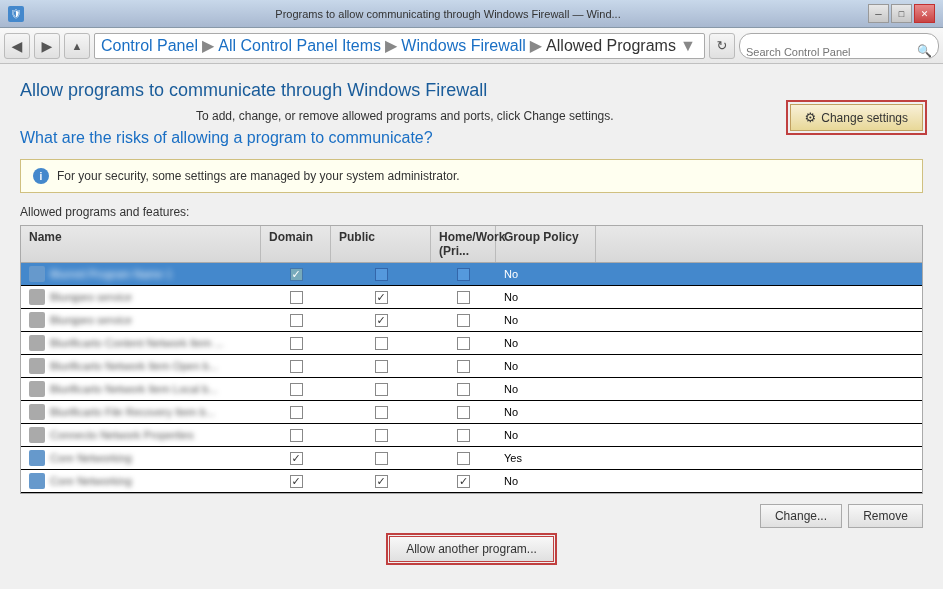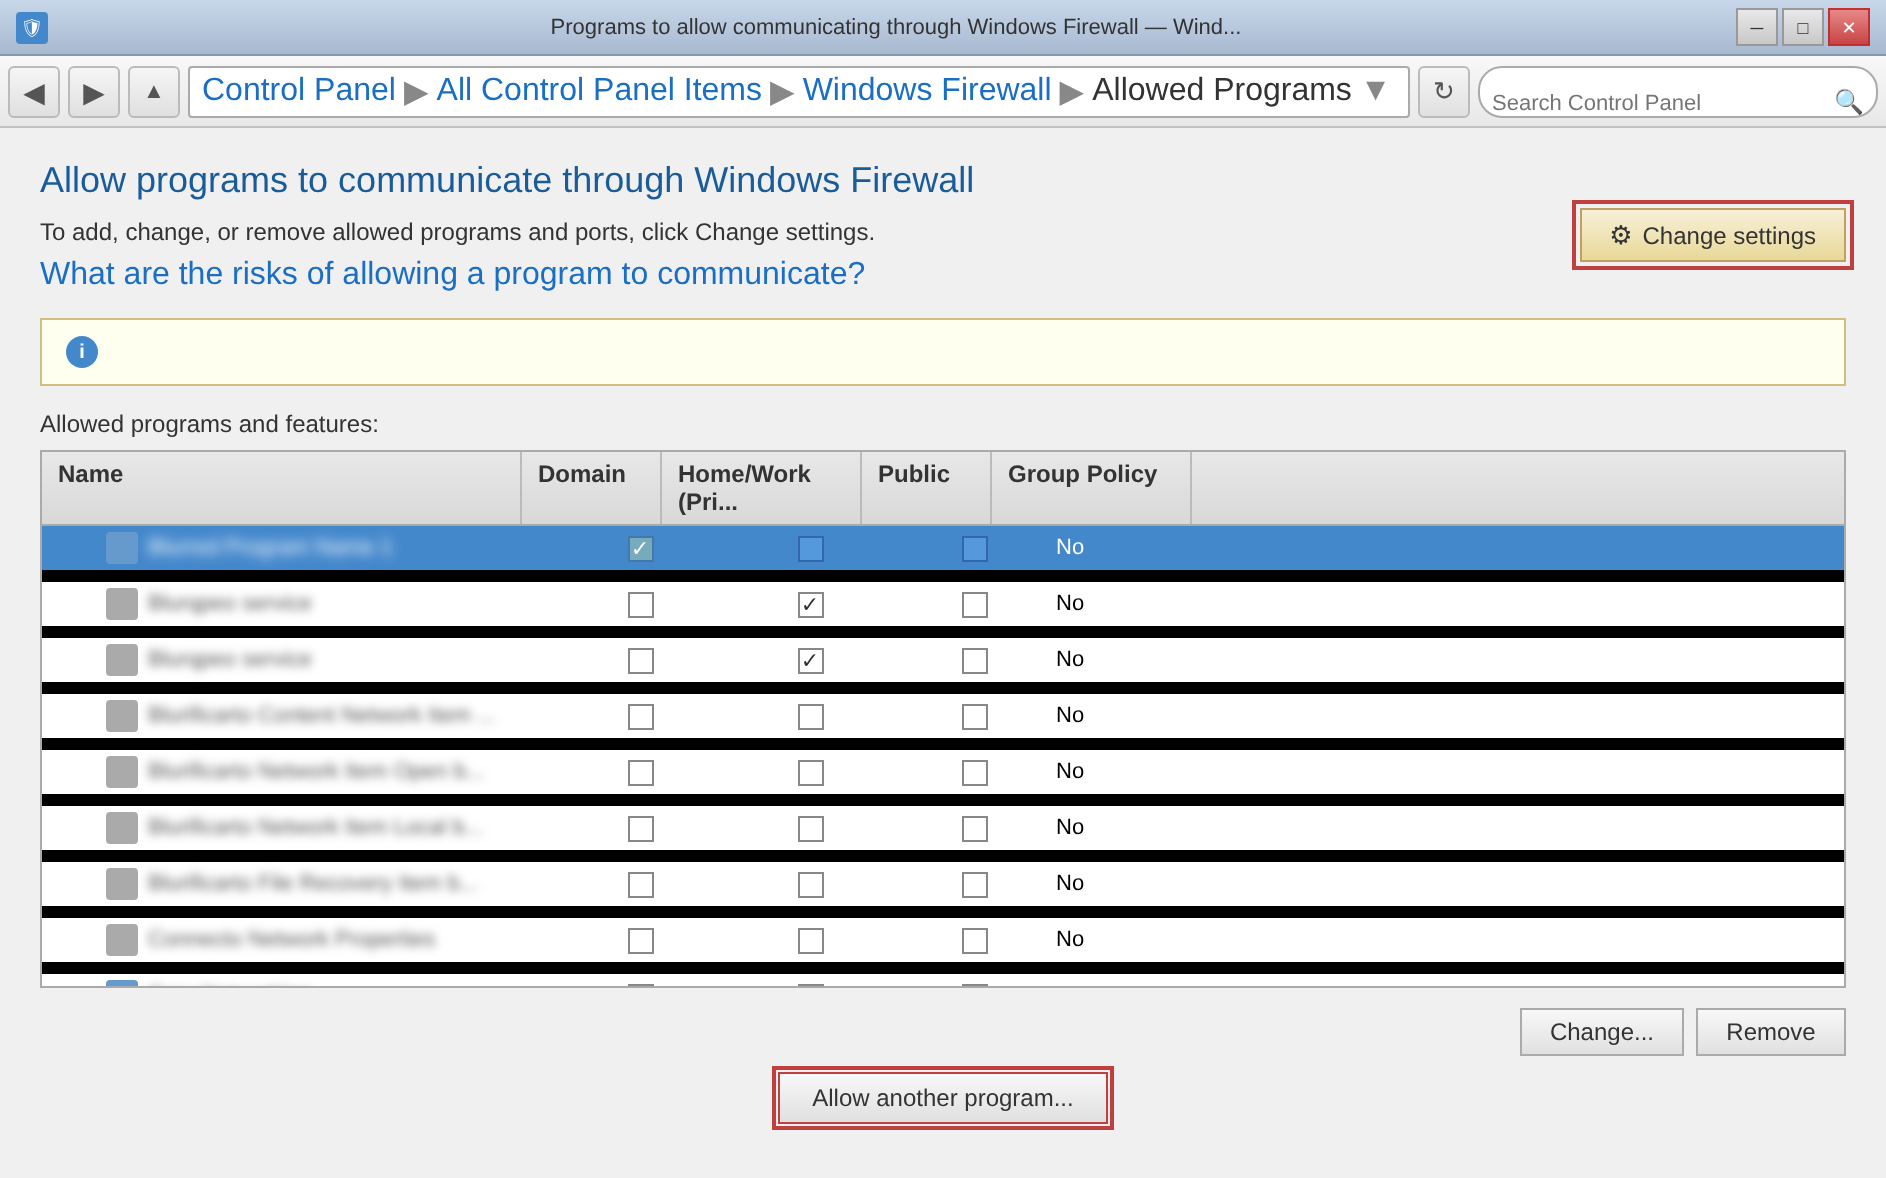--- a/index.html
+++ b/index.html
@@ -159,20 +159,21 @@
       font-size: 18px;
       font-weight: 300;
       color: #1a5c9a;
       margin-bottom: 8px;
     }
 
     .page-subtitle {
       font-size: 12px;
       color: #333;
       margin-bottom: 6px;
+      text-align: center;
     }
 
     .page-link {
       font-size: 16px;
       color: #1a6fc4;
       cursor: pointer;
       text-decoration: none;
     }
 
     .header-row {
@@ -256,23 +257,22 @@
     .th:last-child { border-right: none; }
 
     .table-body {
       height: 230px;
       overflow-y: auto;
     }
 
     .table-row {
       display: grid;
       grid-template-columns: 240px 70px 100px 65px 100px;
-      border-bottom: 6px solid #000000;
-      align-items: center;
-      padding-left: 24px;
+      border-bottom: 1px solid #000000;
+      align-items: center;
     }
     .table-row.selected { background: #4488cc; color: white; }
 
     .td {
       padding: 3px 8px;
       font-size: 11px;
       display: flex;
       align-items: center;
     }
 
@@ -429,32 +429,33 @@
       <div style="margin-top:24px;">
         <button class="change-settings-btn">
           <span style="font-size:13px;">⚙</span>
           <span>Change settings</span>
         </button>
       </div>
     </div>
 
     <div class="info-banner">
       <div class="info-icon">i</div>
+      <span>For your security, some settings are managed by your system administrator.</span>
     </div>
 
     <div>
       <div class="programs-label">Allowed programs and features:</div>
 
       <div class="table-container">
 
         <div class="table-header">
           <div class="th">Name</div>
           <div class="th">Domain</div>
+          <div class="th">Public</div>
           <div class="th">Home/Work (Pri...</div>
-          <div class="th">Public</div>
           <div class="th">Group Policy</div>
           <div class="th"></div>
         </div>
 
         <div class="table-body">
 
           <div class="table-row selected">
             <div class="td">
               <div class="app-icon" style="background:#6699cc;"></div>
               <span class="blurred-text app-name" style="filter:blur(3px);color:white;">Blurred Program Name 1</span>

